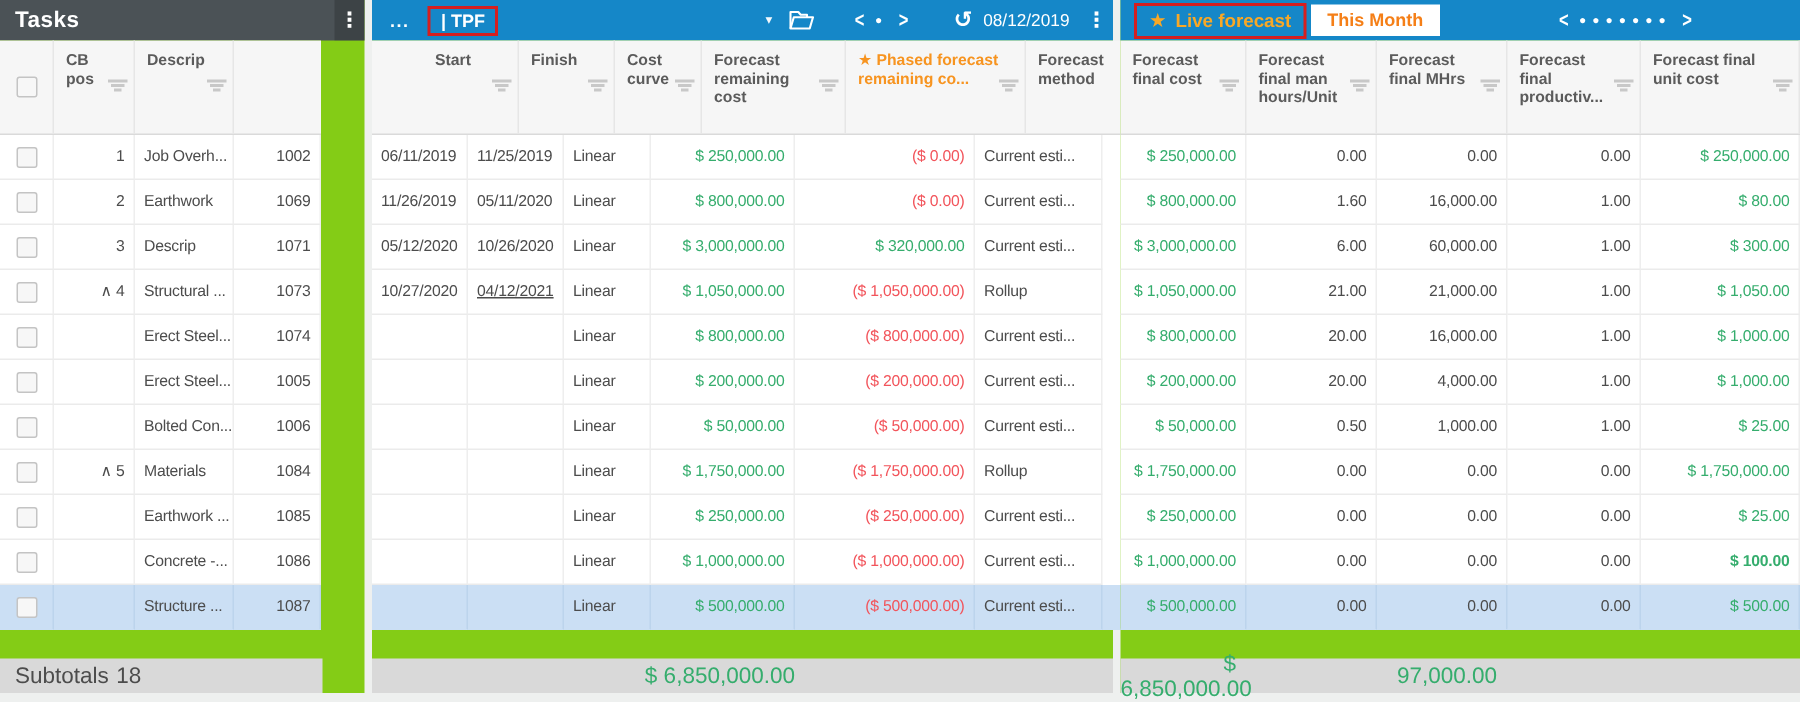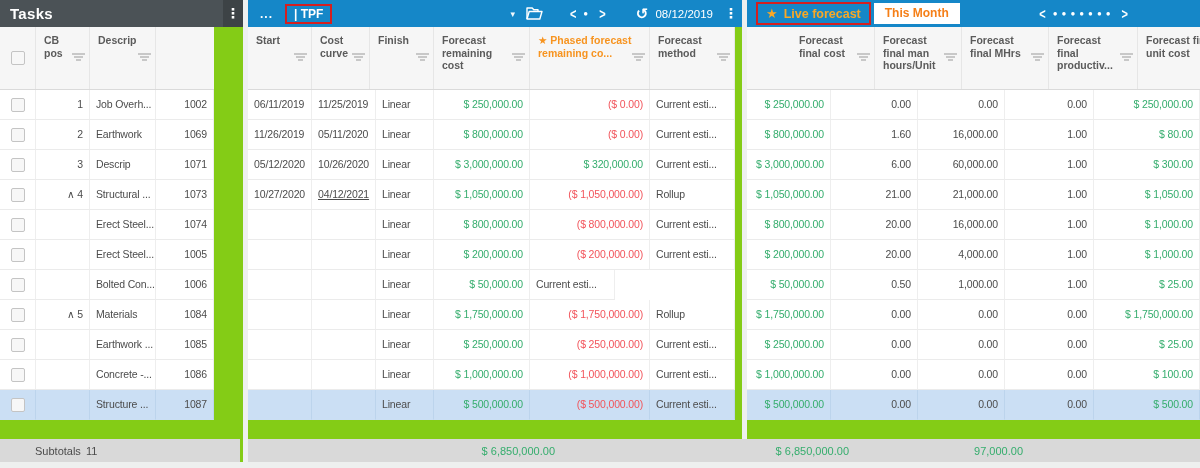--- a/index.html
+++ b/index.html
@@ -56,22 +56,22 @@
       line-height:29px;border-right:1px solid #eeeeee;border-bottom:1px solid #ebebeb;
       overflow:hidden;white-space:nowrap;}
   .trow.selected .td{border-bottom-color:#cbdff4;border-right-color:#bcd4ec;}
   .td.right{text-align:right;}
   .td.green{color:#35ad6d;}
   .td.red{color:#f2545b;}
   .td.cbx-cell{display:flex;align-items:center;justify-content:center;padding:0;}
   .cbx{width:12px;height:12px;border:1px solid #c4c4c4;border-radius:2px;background:#f7f7f7;}
 
   
-  .tfoot{position:absolute;top:439px;height:23px;background:#d9d9d9;font-size:11px;color:#4c4c4c;
-         display:flex;align-items:center;padding-left:25px;}
+  .tfoot{position:absolute;top:439px;height:23px;background:#d9d9d9;font-size:15px;color:#4c4c4c;
+         display:flex;align-items:center;}
   #left-foot{left:0;width:215px;}
   #left-foot .lbl{margin-left:10px;font-weight:400;}
   #left-foot .cnt{margin-left:5px;}
   #mid-foot{left:0;width:494px;}
   #mid-foot .total{display:inline-block;width:282px;text-align:right;padding-right:7px;color:#35ad6d;}
   #right-foot{left:0;width:453px;}
   #right-foot .c1{display:inline-block;width:84px;text-align:right;padding-right:7px;box-sizing:border-box;color:#35ad6d;}
   #right-foot .c2{display:inline-block;width:87px;}
   #right-foot .c3{display:inline-block;width:87px;text-align:right;padding-right:7px;box-sizing:border-box;color:#35ad6d;}
 </style>
@@ -183,21 +183,21 @@
         <div class="td cbx-cell" style="width: 36px;">
           <span class="cbx"></span>
         </div>
         <div class="td right" style="width: 54px;"></div>
         <div class="td" style="width: 66px;">Structure ...</div>
         <div class="td right" style="width: 58px;">1087</div>
       </div>
     </div>
   <div class="tfoot" id="left-foot">
     <span class="lbl">Subtotals</span>
-    <span class="cnt">11</span>
+    <span class="cnt">18</span>
   </div>
 </div>
 
 <div class="panel" id="mid-panel">
   <div class="bar blue">
     <span class="ellipsis-btn">...</span>
     <span class="tpf-box ann">| TPF</span>
     <span class="caret">▾</span>
     <span class="folder-ic">
       <svg width="19" height="15" viewBox="0 0 19 15" fill="none">
@@ -212,30 +212,30 @@
     </span>
     <span class="right-group">
       <span class="refresh-ic">↺</span>
       <span class="bar-date">08/12/2019</span>
       <span class="bar-divider"></span>
       <span class="kebab mid-kebab">⋮</span>
     </span>
   </div>
   <div class="tbl">
       <div class="thead">
+        <div class="th" style="width: 64px; margin-left: 34px;">
+          <span class="th-label">Start</span>
+          <span class="filter-ic"></span>
+        </div>
         <div class="th" style="width: 64px;">
-          <span class="th-label">Start</span>
+          <span class="th-label">Finish</span>
           <span class="filter-ic"></span>
         </div>
         <div class="th" style="width: 58px;">
           <span class="th-label">Cost curve</span>
-          <span class="filter-ic"></span>
-        </div>
-        <div class="th" style="width: 64px;">
-          <span class="th-label">Finish</span>
           <span class="filter-ic"></span>
         </div>
         <div class="th" style="width: 96px;">
           <span class="th-label">Forecast remaining cost</span>
           <span class="filter-ic"></span>
         </div>
         <div class="th orange-h" style="width: 120px;">
           <span class="th-label">★ Phased forecast remaining co...</span>
           <span class="filter-ic"></span>
         </div>
@@ -290,20 +290,21 @@
         <div class="td" style="width: 58px;">Linear</div>
         <div class="td right green" style="width: 96px;">$ 200,000.00</div>
         <div class="td right red" style="width: 120px;">($ 200,000.00)</div>
         <div class="td" style="width: 85px;">Current esti...</div>
       </div>
       <div class="trow">
         <div class="td" style="width: 64px;"></div>
         <div class="td" style="width: 64px;"></div>
         <div class="td" style="width: 58px;">Linear</div>
         <div class="td right green" style="width: 96px;">$ 50,000.00</div>
+        <div class="td right red" style="width: 120px;">($ 50,000.00)</div>
         <div class="td" style="width: 85px;">Current esti...</div>
       </div>
       <div class="trow">
         <div class="td" style="width: 64px;"></div>
         <div class="td" style="width: 64px;"></div>
         <div class="td" style="width: 58px;">Linear</div>
         <div class="td right green" style="width: 96px;">$ 1,750,000.00</div>
         <div class="td right red" style="width: 120px;">($ 1,750,000.00)</div>
         <div class="td" style="width: 85px;">Rollup</div>
       </div>
@@ -345,21 +346,21 @@
     </span>
     <span class="month-tab">This Month</span>
     <span class="pager right-pager">
       <span class="arrow">&lt;</span>
       <span class="dots">●●●●●●●</span>
       <span class="arrow">&gt;</span>
     </span>
   </div>
   <div class="tbl">
       <div class="thead">
-        <div class="th" style="width: 84px; margin-left: 44px;">
+        <div class="th" style="width: 84px;">
           <span class="th-label">Forecast final cost</span>
           <span class="filter-ic"></span>
         </div>
         <div class="th" style="width: 87px;">
           <span class="th-label">Forecast final man hours/Unit</span>
           <span class="filter-ic"></span>
         </div>
         <div class="th" style="width: 87px;">
           <span class="th-label">Forecast final MHrs</span>
           <span class="filter-ic"></span>
@@ -434,21 +435,21 @@
         <div class="td right" style="width: 87px;">0.00</div>
         <div class="td right" style="width: 87px;">0.00</div>
         <div class="td right" style="width: 89px;">0.00</div>
         <div class="td right green" style="width: 106px;">$ 25.00</div>
       </div>
       <div class="trow">
         <div class="td right green" style="width: 84px;">$ 1,000,000.00</div>
         <div class="td right" style="width: 87px;">0.00</div>
         <div class="td right" style="width: 87px;">0.00</div>
         <div class="td right" style="width: 89px;">0.00</div>
-        <div class="td right green" style="width: 106px;">$ 100.00</div>
+        <div class="td right green" style="width: 106px; font-weight: bold;">$ 100.00</div>
       </div>
       <div class="trow selected">
         <div class="td right green" style="width: 84px;">$ 500,000.00</div>
         <div class="td right" style="width: 87px;">0.00</div>
         <div class="td right" style="width: 87px;">0.00</div>
         <div class="td right" style="width: 89px;">0.00</div>
         <div class="td right green" style="width: 106px;">$ 500.00</div>
       </div>
     </div>
   <div class="tfoot" id="right-foot">

